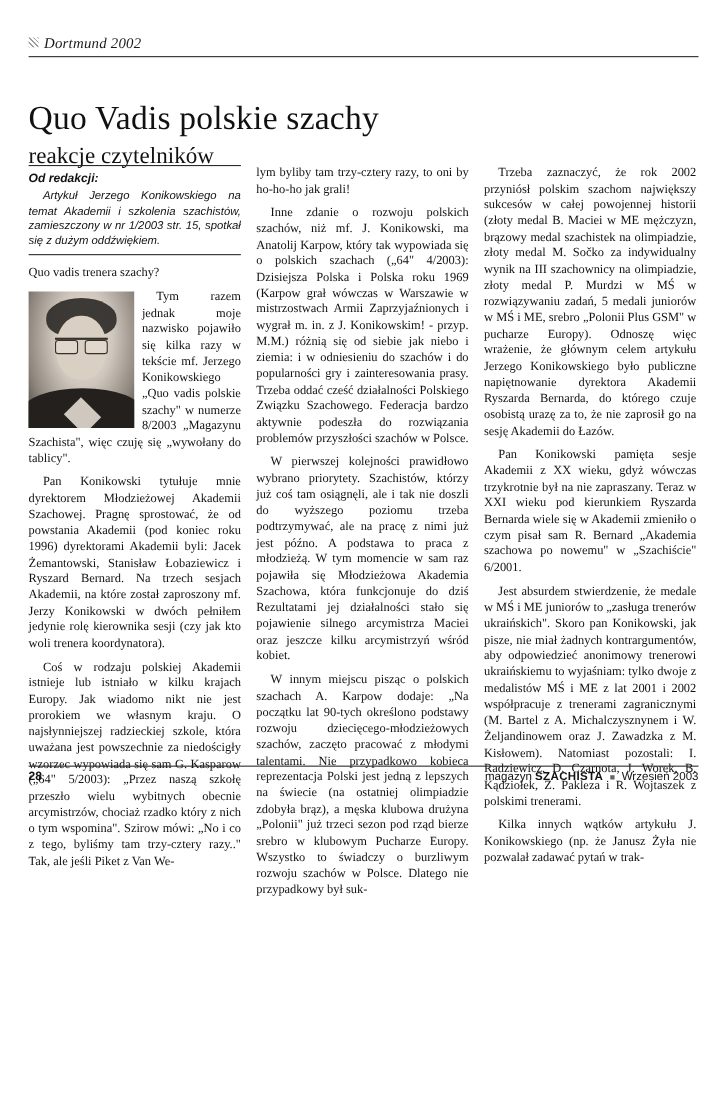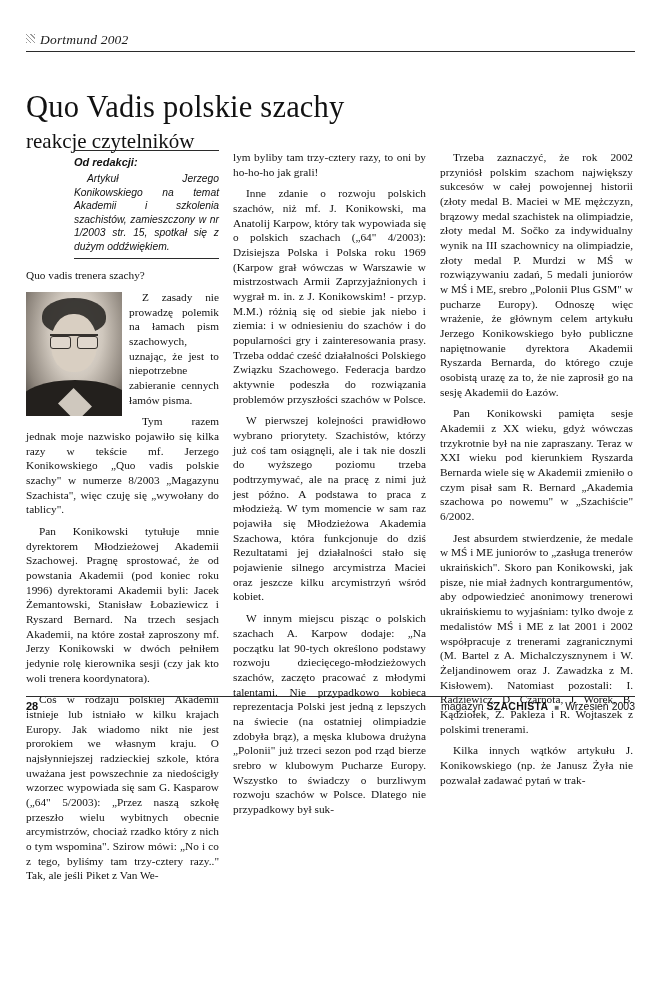--- a/index.html
+++ b/index.html
@@ -87,21 +87,20 @@
   }
   .col p {
     margin: 0 0 7px 0;
     text-indent: 13px;
   }
   .col p.noindent { text-indent: 0; }
 
   
   .edbox {
     margin-bottom: 9px;
-    margin-left: 48px;
   }
   .edbox .edline {
     border-top: 1px solid #2b2b2b;
     margin-bottom: 4px;
   }
   .edbox .edtitle {
     font-family: "Liberation Sans", sans-serif;
     font-weight: bold;
     font-style: italic;
     font-size: 11px;
@@ -248,36 +247,35 @@
       <p class="q-lead noindent">Quo vadis trenera szachy?</p>
 
       <div class="photo">
         <div class="hair"></div>
         <div class="face"></div>
         <div class="glasses"></div>
         <div class="shoulders"></div>
         <div class="collar"></div>
       </div>
 
-      <p>Z zasady nie prowadzę polemik na łamach pism szachowych, uznając, że jest to niepotrzebne zabieranie cennych łamów pisma.</p>
       <p>Tym razem jednak moje nazwisko pojawiło się kilka razy w tekście mf. Jerzego Konikowskiego „Quo vadis polskie szachy" w numerze 8/2003 „Magazynu Szachista", więc czuję się „wywołany do tablicy".</p>
       <p>Pan Konikowski tytułuje mnie dyrektorem Młodzieżowej Akademii Szachowej. Pragnę sprostować, że od powstania Akademii (pod koniec roku 1996) dyrektorami Akademii byli: Jacek Żemantowski, Stanisław Łobaziewicz i Ryszard Bernard. Na trzech sesjach Akademii, na które został zaproszony mf. Jerzy Konikowski w dwóch pełniłem jedynie rolę kierownika sesji (czy jak kto woli trenera koordynatora).</p>
       <p>Coś w rodzaju polskiej Akademii istnieje lub istniało w kilku krajach Europy. Jak wiadomo nikt nie jest prorokiem we własnym kraju. O najsłynniejszej radzieckiej szkole, która uważana jest powszechnie za niedościgły wzorzec wypowiada się sam G. Kasparow („64" 5/2003): „Przez naszą szkołę przeszło wielu wybitnych obecnie arcymistrzów, chociaż rzadko który z nich o tym wspomina". Szirow mówi: „No i co z tego, byliśmy tam trzy-cztery razy.." Tak, ale jeśli Piket z Van We-</p>
     </div>
 
     <div class="col">
       <p class="noindent">lym byliby tam trzy-cztery razy, to oni by ho-ho-ho jak grali!</p>
       <p>Inne zdanie o rozwoju polskich szachów, niż mf. J. Konikowski, ma Anatolij Karpow, który tak wypowiada się o polskich szachach („64" 4/2003): Dzisiejsza Polska i Polska roku 1969 (Karpow grał wówczas w Warszawie w mistrzostwach Armii Zaprzyjaźnionych i wygrał m. in. z J. Konikowskim! - przyp. M.M.) różnią się od siebie jak niebo i ziemia: i w odniesieniu do szachów i do popularności gry i zainteresowania prasy. Trzeba oddać cześć działalności Polskiego Związku Szachowego. Federacja bardzo aktywnie podeszła do rozwiązania problemów przyszłości szachów w Polsce.</p>
       <p>W pierwszej kolejności prawidłowo wybrano priorytety. Szachistów, którzy już coś tam osiągnęli, ale i tak nie doszli do wyższego poziomu trzeba podtrzymywać, ale na pracę z nimi już jest późno. A podstawa to praca z młodzieżą. W tym momencie w sam raz pojawiła się Młodzieżowa Akademia Szachowa, która funkcjonuje do dziś Rezultatami jej działalności stało się pojawienie silnego arcymistrza Maciei oraz jeszcze kilku arcymistrzyń wśród kobiet.</p>
       <p>W innym miejscu pisząc o polskich szachach A. Karpow dodaje: „Na początku lat 90-tych określono podstawy rozwoju dziecięcego-młodzieżowych szachów, zaczęto pracować z młodymi talentami. Nie przypadkowo kobieca reprezentacja Polski jest jedną z lepszych na świecie (na ostatniej olimpiadzie zdobyła brąz), a męska klubowa drużyna „Polonii" już trzeci sezon pod rząd bierze srebro w klubowym Pucharze Europy. Wszystko to świadczy o burzliwym rozwoju szachów w Polsce. Dlatego nie przypadkowy był suk-</p>
     </div>
 
     <div class="col">
       <p>Trzeba zaznaczyć, że rok 2002 przyniósł polskim szachom największy sukcesów w całej powojennej historii (złoty medal B. Maciei w ME mężczyzn, brązowy medal szachistek na olimpiadzie, złoty medal M. Sočko za indywidualny wynik na III szachownicy na olimpiadzie, złoty medal P. Murdzi w MŚ w rozwiązywaniu zadań, 5 medali juniorów w MŚ i ME, srebro „Polonii Plus GSM" w pucharze Europy). Odnoszę więc wrażenie, że głównym celem artykułu Jerzego Konikowskiego było publiczne napiętnowanie dyrektora Akademii Ryszarda Bernarda, do którego czuje osobistą urazę za to, że nie zaprosił go na sesję Akademii do Łazów.</p>
-      <p>Pan Konikowski pamięta sesje Akademii z XX wieku, gdyż wówczas trzykrotnie był na nie zapraszany. Teraz w XXI wieku pod kierunkiem Ryszarda Bernarda wiele się w Akademii zmieniło o czym pisał sam R. Bernard „Akademia szachowa po nowemu" w „Szachiście" 6/2002.</p>
+      <p>Pan Konikowski pamięta sesje Akademii z XX wieku, gdyż wówczas trzykrotnie był na nie zapraszany. Teraz w XXI wieku pod kierunkiem Ryszarda Bernarda wiele się w Akademii zmieniło o czym pisał sam R. Bernard „Akademia szachowa po nowemu" w „Szachiście" 6/2001.</p>
       <p>Jest absurdem stwierdzenie, że medale w MŚ i ME juniorów to „zasługa trenerów ukraińskich". Skoro pan Konikowski, jak pisze, nie miał żadnych kontrargumentów, aby odpowiedzieć anonimowy trenerowi ukraińskiemu to wyjaśniam: tylko dwoje z medalistów MŚ i ME z lat 2001 i 2002 współpracuje z trenerami zagranicznymi (M. Bartel z A. Michalczysznynem i W. Żeljandinowem oraz J. Zawadzka z M. Kisłowem). Natomiast pozostali: I. Radziewicz, D. Czarnota, J. Worek, B. Kądziołek, Z. Pakleza i R. Wojtaszek z polskimi trenerami.</p>
       <p>Kilka innych wątków artykułu J. Konikowskiego (np. że Janusz Żyła nie pozwalał zadawać pytań w trak-</p>
     </div>
 
   </div>
 
   <div class="footer">
     <div class="rule"></div>
     <div class="footer-row">
       <div class="pageno">28</div>

